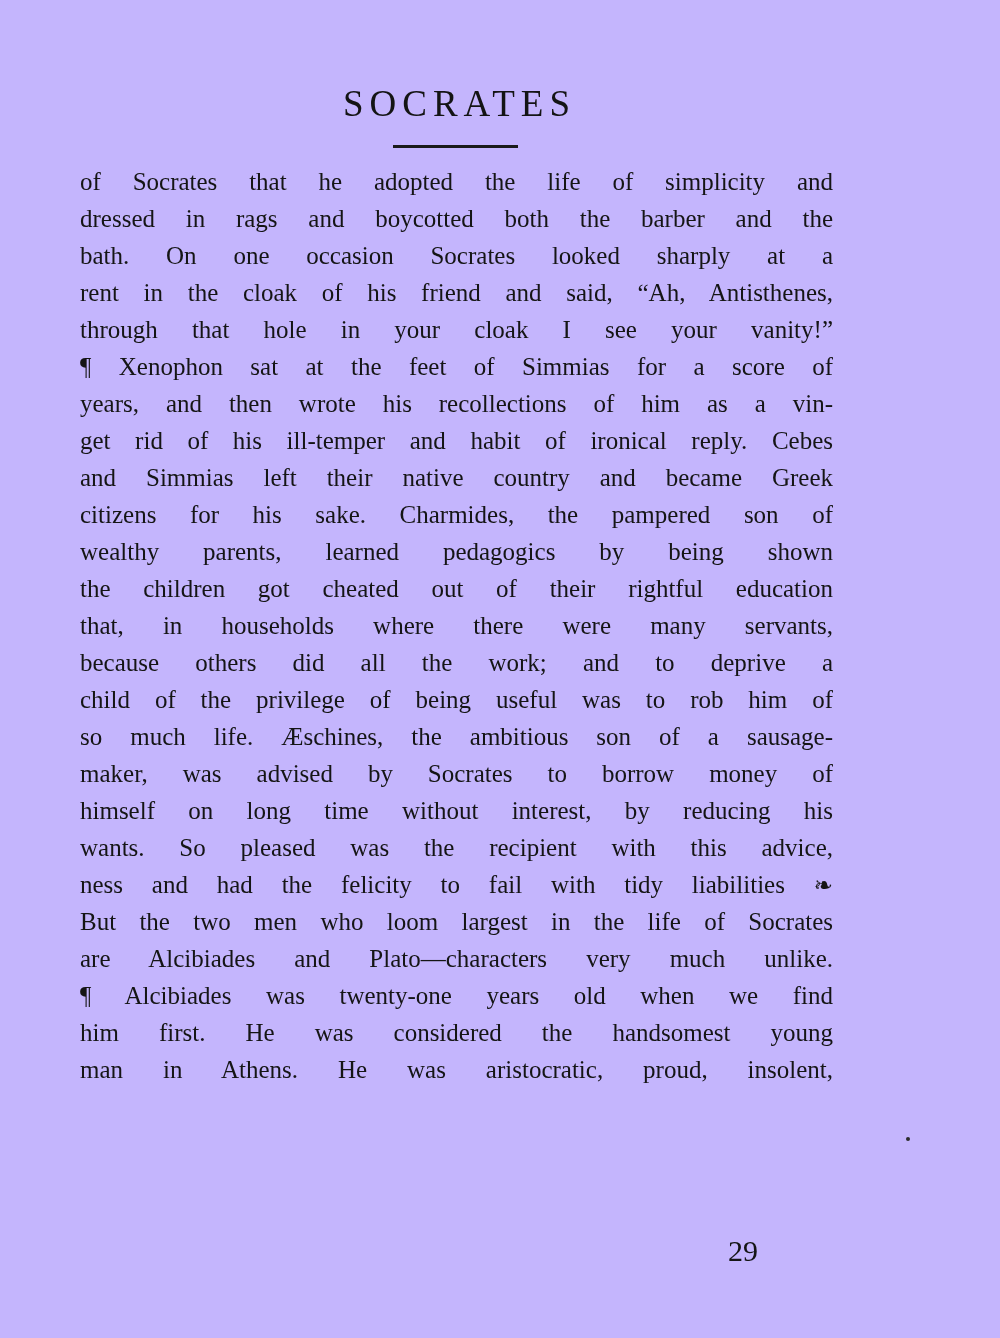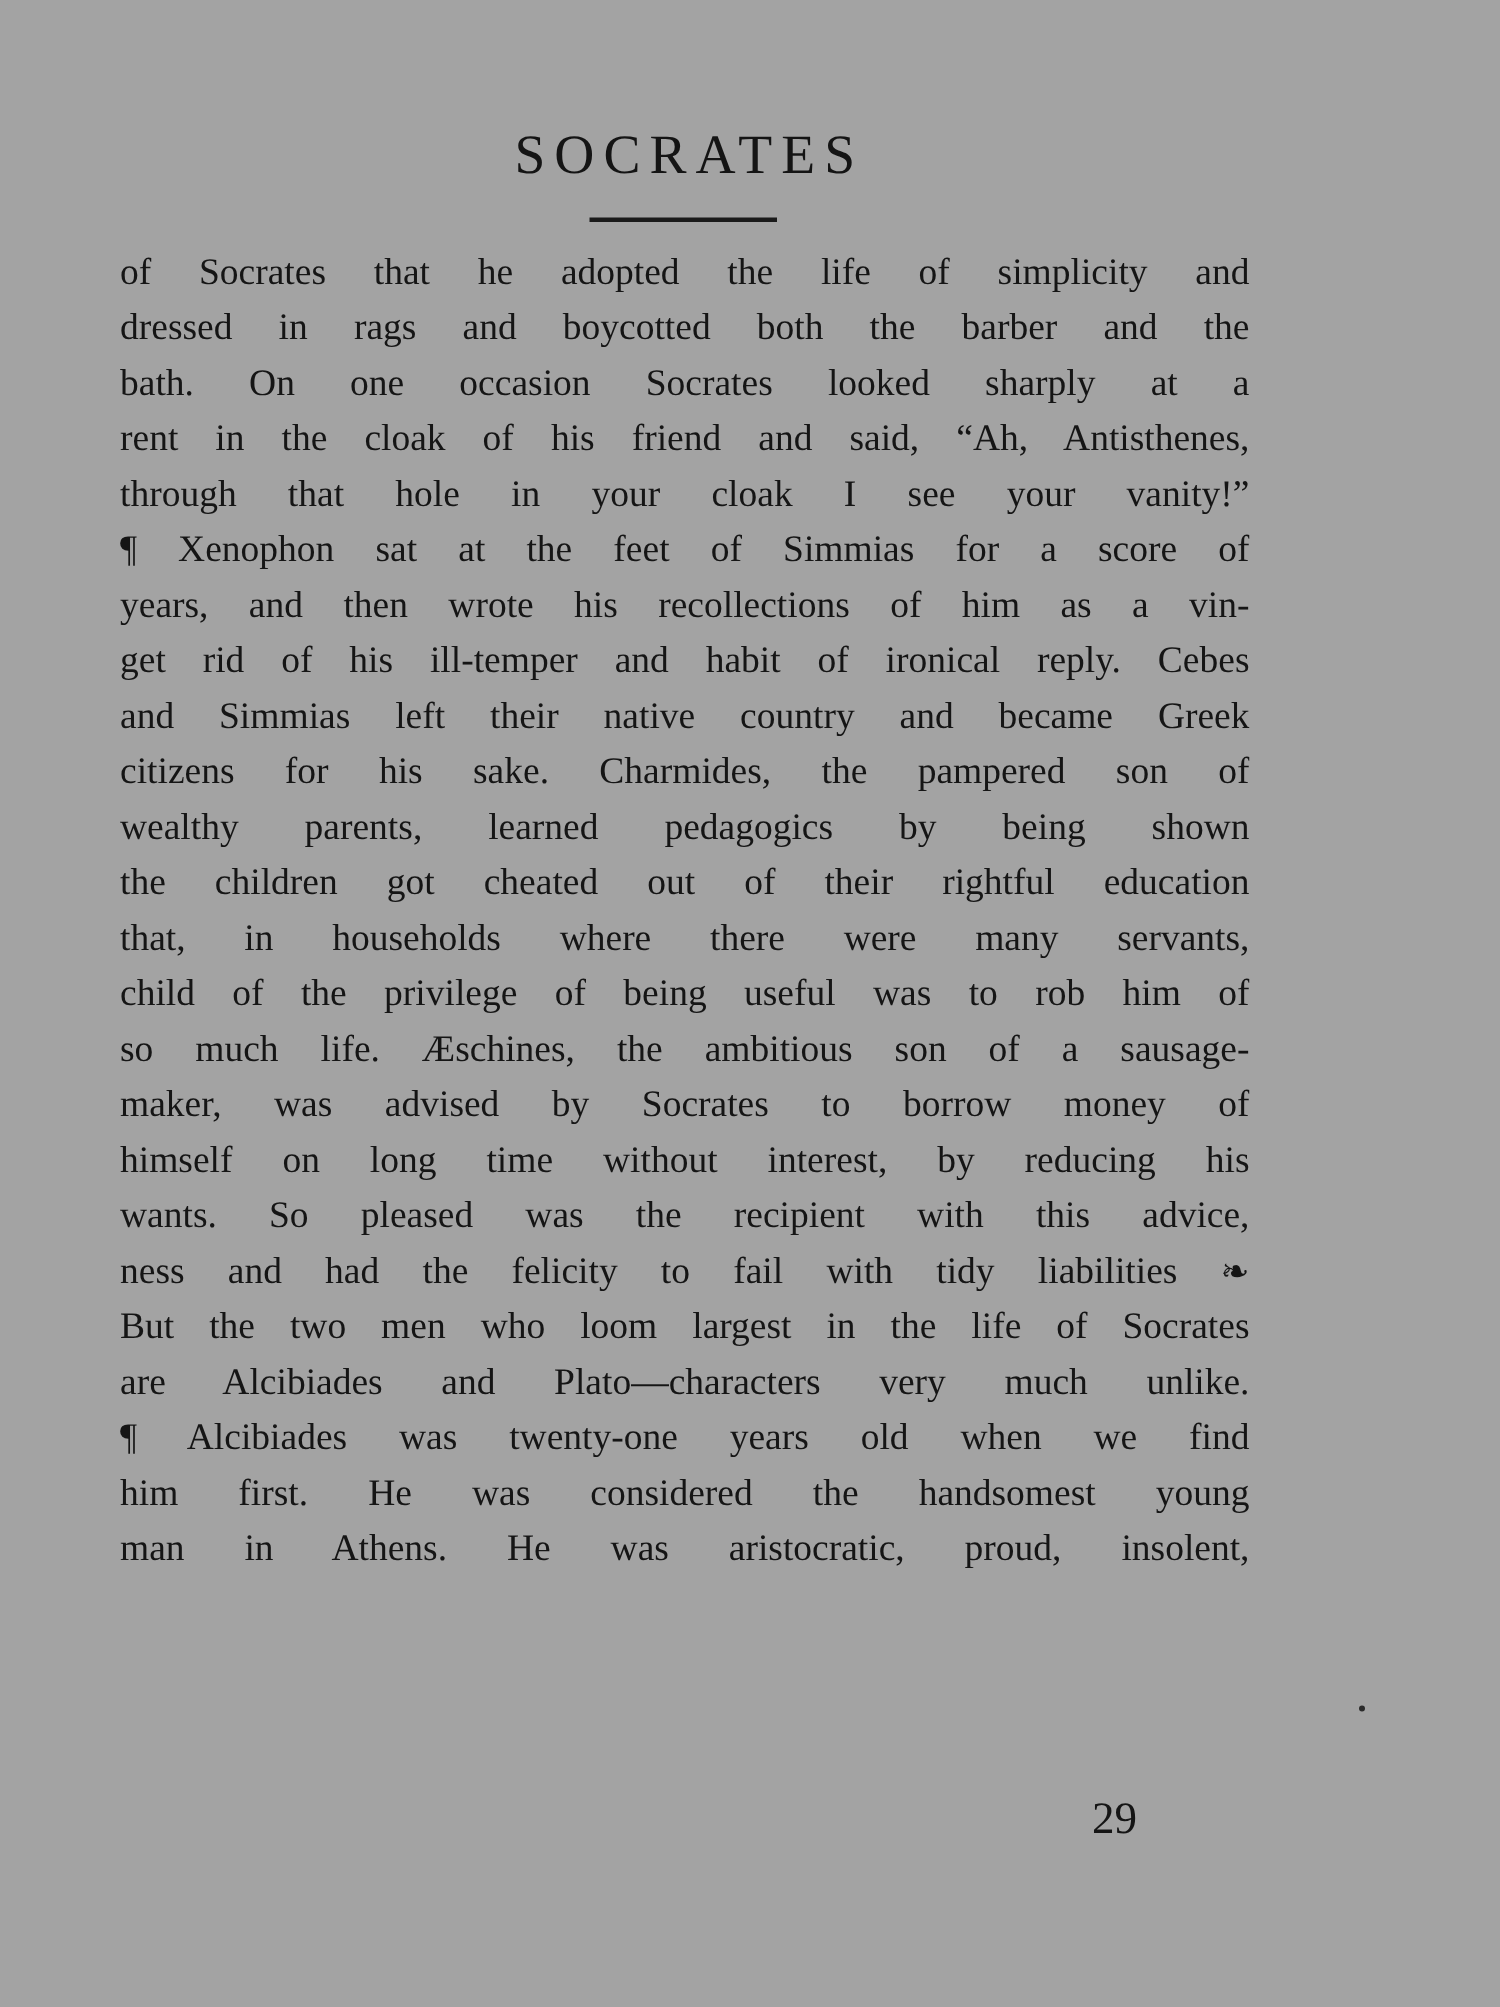--- a/index.html
+++ b/index.html
@@ -9,21 +9,21 @@
     height: 1338px;
     position: relative;
     background: #ffffff;
     color: #161616;
     font-family: "Liberation Serif", "DejaVu Serif", serif;
     overflow: hidden;
   }
   .page {
     position: absolute;
     inset: 0;
-    background: #a3a3a3;
+    background: #c4b5fd;
   }
   .title {
     position: absolute;
     top: 87px;
     left: 80px;
     width: 753px;
     margin: 0;
     text-align: center;
     font-size: 37px;
     font-weight: normal;
@@ -55,21 +55,21 @@
     text-align-last: justify;
     overflow: hidden;
     white-space: normal;
   }
   .fleuron {
     font-family: "DejaVu Sans", sans-serif;
     font-size: 23px;
   }
   .folio {
     position: absolute;
-    top: 1194px;
+    top: 1232px;
     left: 728px;
     font-size: 30px;
     line-height: 37px;
     color: #151515;
   }
   .speck {
     position: absolute;
     left: 906px;
     top: 1137px;
     width: 4px;
@@ -94,20 +94,21 @@
     <div class="text-line">rent in the cloak of his friend and said, “Ah, Antisthenes,</div>
     <div class="text-line">through that hole in your cloak I see your vanity!”</div>
     <div class="text-line">¶ Xenophon sat at the feet of Simmias for a score of</div>
     <div class="text-line">years, and then wrote his recollections of him as a vin-</div>
     <div class="text-line">get rid of his ill-temper and habit of ironical reply. Cebes</div>
     <div class="text-line">and Simmias left their native country and became Greek</div>
     <div class="text-line">citizens for his sake. Charmides, the pampered son of</div>
     <div class="text-line">wealthy parents, learned pedagogics by being shown</div>
     <div class="text-line">the children got cheated out of their rightful education</div>
     <div class="text-line">that, in households where there were many servants,</div>
+    <div class="text-line">because others did all the work; and to deprive a</div>
     <div class="text-line">child of the privilege of being useful was to rob him of</div>
     <div class="text-line">so much life. Æschines, the ambitious son of a sausage-</div>
     <div class="text-line">maker, was advised by Socrates to borrow money of</div>
     <div class="text-line">himself on long time without interest, by reducing his</div>
     <div class="text-line">wants. So pleased was the recipient with this advice,</div>
     <div class="text-line">
       <span>ness and had the felicity to fail with tidy liabilities</span>
       <span class="fleuron">❧</span>
     </div>
     <div class="text-line">But the two men who loom largest in the life of Socrates</div>

